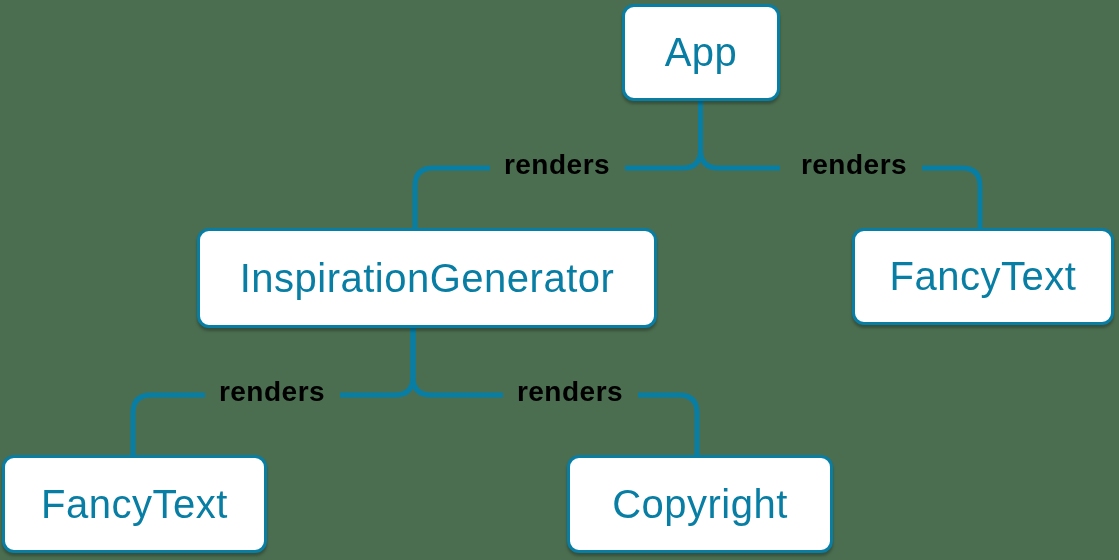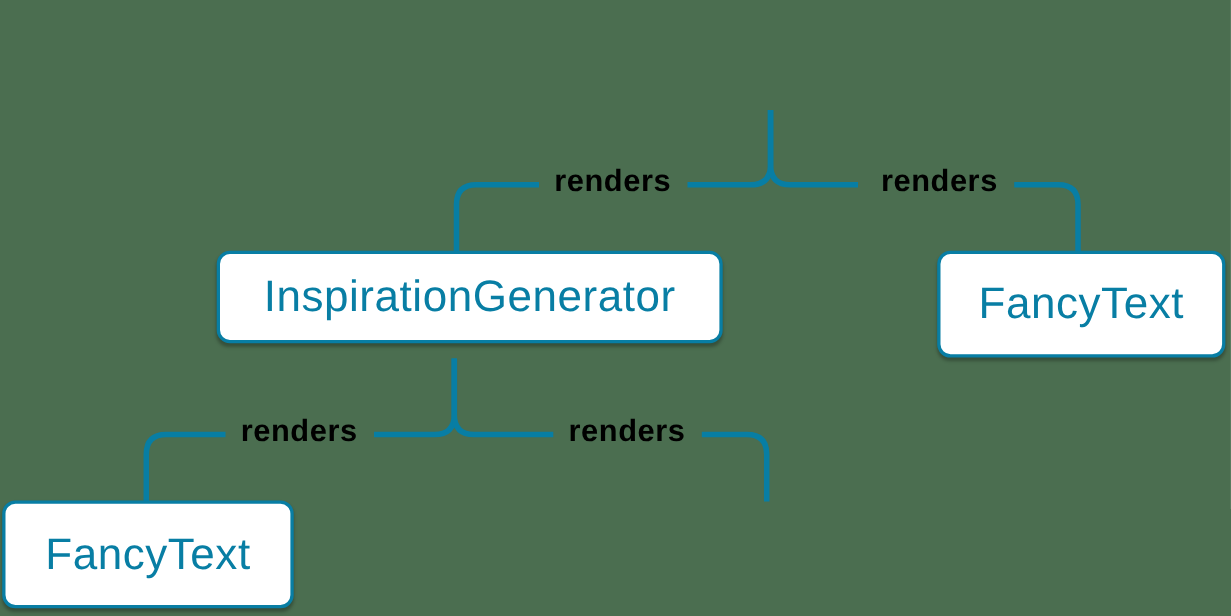--- a/index.html
+++ b/index.html
@@ -37,21 +37,21 @@
     display: flex;
     align-items: center;
     justify-content: center;
     color: #087ea4;
     font-size: 40px;
     font-weight: 500;
     letter-spacing: 0.5px;
     white-space: nowrap;
   }
   .node-app        { left: 622px; top: 4px;   width: 158px; height: 97px; }
-  .node-ig         { left: 197px; top: 228px; width: 460px; height: 84px; }
+  .node-ig         { left: 197px; top: 228px; width: 460px; height: 100px; }
   .node-ft-top     { left: 852px; top: 228px; width: 262px; height: 97px; }
   .node-ft-bottom  { left: 2px;   top: 455px; width: 265px; height: 98px; }
   .node-copyright  { left: 567px; top: 455px; width: 266px; height: 98px; }
   .edge-label {
     position: absolute;
     transform: translate(-50%, -50%);
     color: #000000;
     font-size: 28px;
     font-weight: 600;
     letter-spacing: 0.5px;
@@ -75,32 +75,38 @@
     <path d="M 700.5 100 L 700.5 150 Q 700.5 168 718.5 168 L 780 168"></path>
     <path d="M 922 168 L 962 168 Q 980 168 980 186 L 980 229"></path>
 
     <path d="M 413 326 L 413 377 Q 413 395 395 395 L 340 395"></path>
     <path d="M 205 395 L 151 395 Q 133 395 133 413 L 133 456"></path>
 
     <path d="M 413 326 L 413 377 Q 413 395 431 395 L 503 395"></path>
     <path d="M 638 395 L 679 395 Q 697 395 697 413 L 697 456"></path>
   </svg>
 
+  <div class="node node-app">
+    <span>App</span>
+  </div>
 
   <div class="node node-ig">
     <span>InspirationGenerator</span>
   </div>
 
   <div class="node node-ft-top">
     <span>FancyText</span>
   </div>
 
   <div class="node node-ft-bottom">
     <span>FancyText</span>
   </div>
 
+  <div class="node node-copyright">
+    <span>Copyright</span>
+  </div>
 
   <div class="edge-label edge-label-1">renders</div>
   <div class="edge-label edge-label-2">renders</div>
   <div class="edge-label edge-label-3">renders</div>
   <div class="edge-label edge-label-4">renders</div>
 
 </div>
 
 </body></html>

